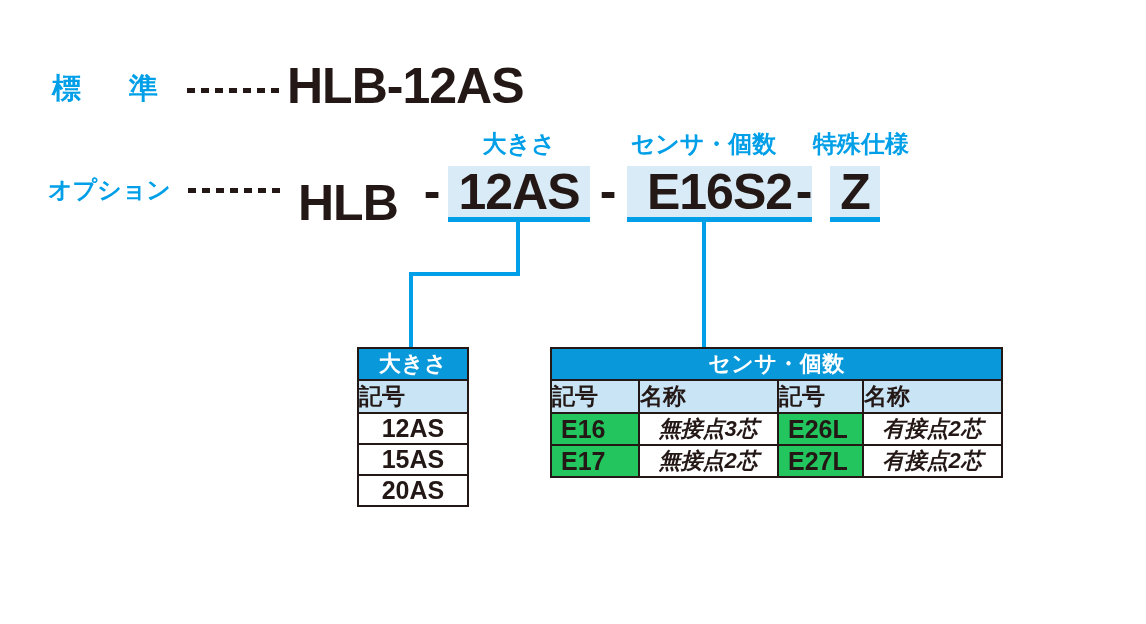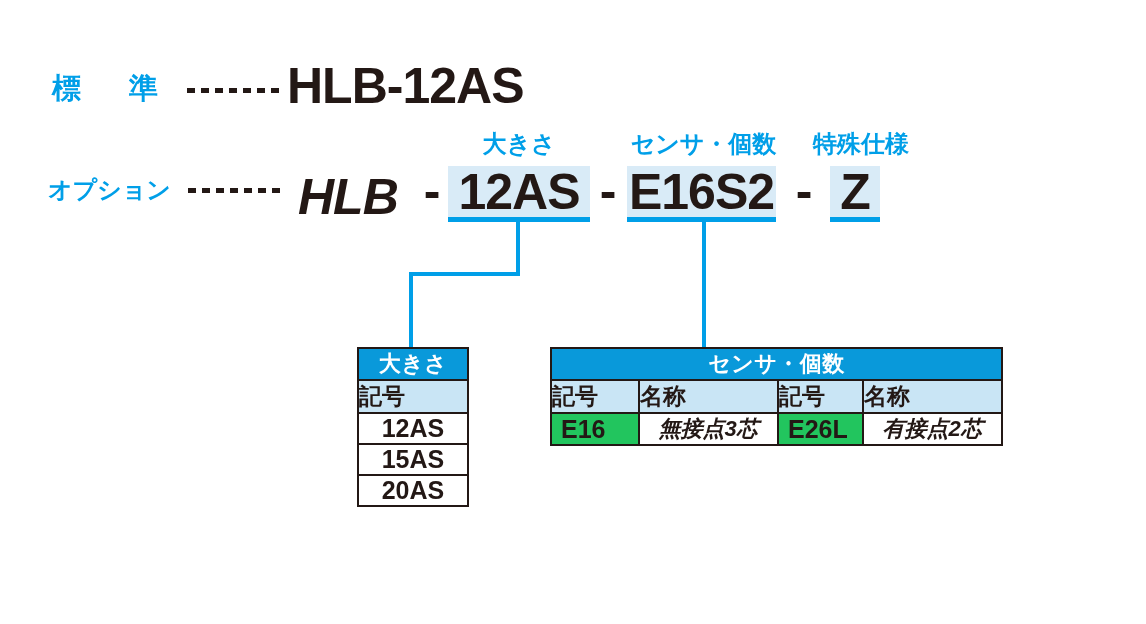--- a/index.html
+++ b/index.html
@@ -29,36 +29,36 @@
     background:repeating-linear-gradient(90deg,var(--ink) 0 8px,transparent 8px 14px);
   }
   .leader-std{left:187px;top:88px;width:97px;}
   .leader-opt{left:188px;top:188px;width:93px;}
   
   .code-text{
     position:absolute;font-weight:700;color:var(--ink);
     font-size:50px;line-height:51px;letter-spacing:-1px;white-space:nowrap;
   }
   .std-code{left:287px;top:61px;}
-  .opt-prefix{left:298px;top:172px;font-style:italic;}
+  .opt-prefix{left:298px;top:178px;}
   .hyphen{position:absolute;top:166px;width:24px;text-align:center;font-size:50px;line-height:51px;font-weight:700;color:var(--ink);}
   .hyphen-1{left:420px;}
   .hyphen-2{left:596px;}
   .hyphen-3{left:792px;}
   
   .code-seg{
     position:absolute;top:166px;height:51px;background:var(--highlight-bg);
     display:flex;align-items:center;justify-content:center;
     font-size:50px;font-weight:700;letter-spacing:-1px;color:var(--ink);
   }
   .code-seg::after{
     content:"";position:absolute;left:0;right:0;bottom:-5px;height:5px;background:var(--accent-blue);
   }
   .seg-size{left:448px;width:142px;}
-  .seg-sensor{left:627px;width:149px;}
+  .seg-sensor{left:627px;width:185px;}
   .seg-special{left:830px;width:50px;}
   
   .seg-label{
     position:absolute;top:130px;height:28px;color:var(--accent-blue);
     font-size:24px;font-weight:700;text-align:center;line-height:28px;white-space:nowrap;
   }
   .seg-label-size{left:448px;width:142px;}
   .seg-label-sensor{left:627px;width:153px;}
   .seg-label-special{left:801px;width:120px;}
   
@@ -162,16 +162,22 @@
         <td class="tbl-colhead b-solid-r">名称</td>
         <td class="tbl-colhead b-dash-r">記号</td>
         <td class="tbl-colhead">名称</td>
       </tr>
       <tr>
         <td class="cell-code b-dash-r">E16</td>
         <td class="cell-name b-solid-r">無接点3芯</td>
         <td class="cell-code b-dash-r">E26L</td>
         <td class="cell-name">有接点2芯</td>
       </tr>
+      <tr>
+        <td class="cell-code b-dash-r">E17</td>
+        <td class="cell-name b-solid-r">無接点2芯</td>
+        <td class="cell-code b-dash-r">E27L</td>
+        <td class="cell-name">有接点2芯</td>
+      </tr>
     </tbody>
   </table>
 
 </div>
 
 </body></html>

